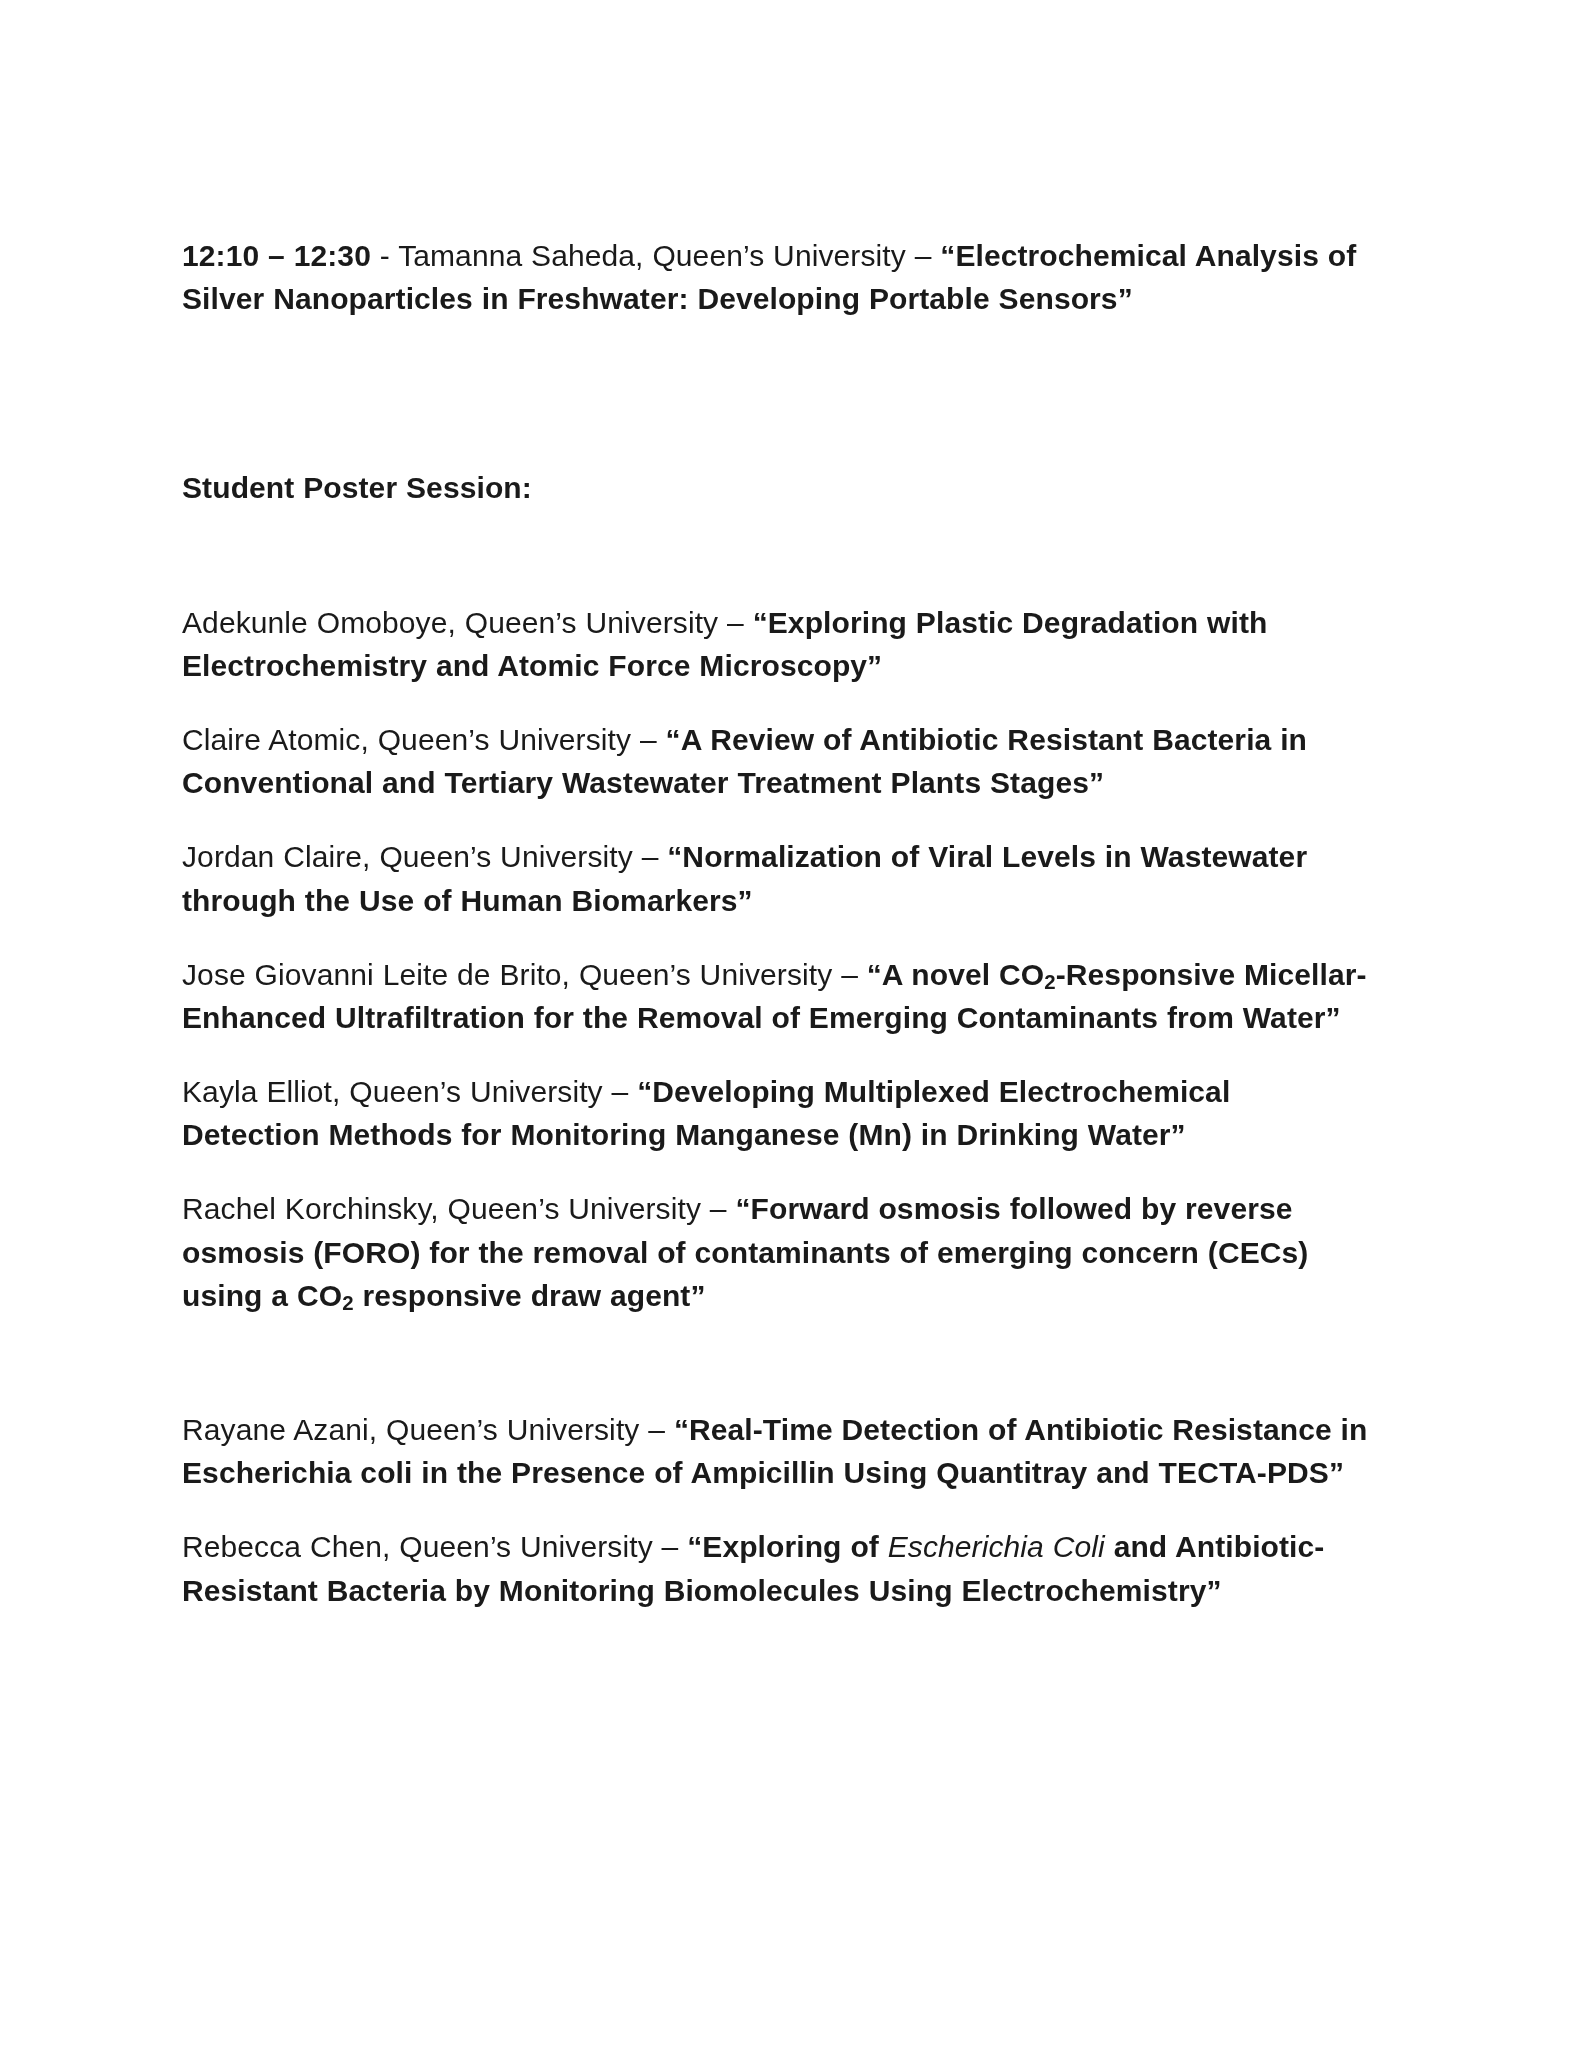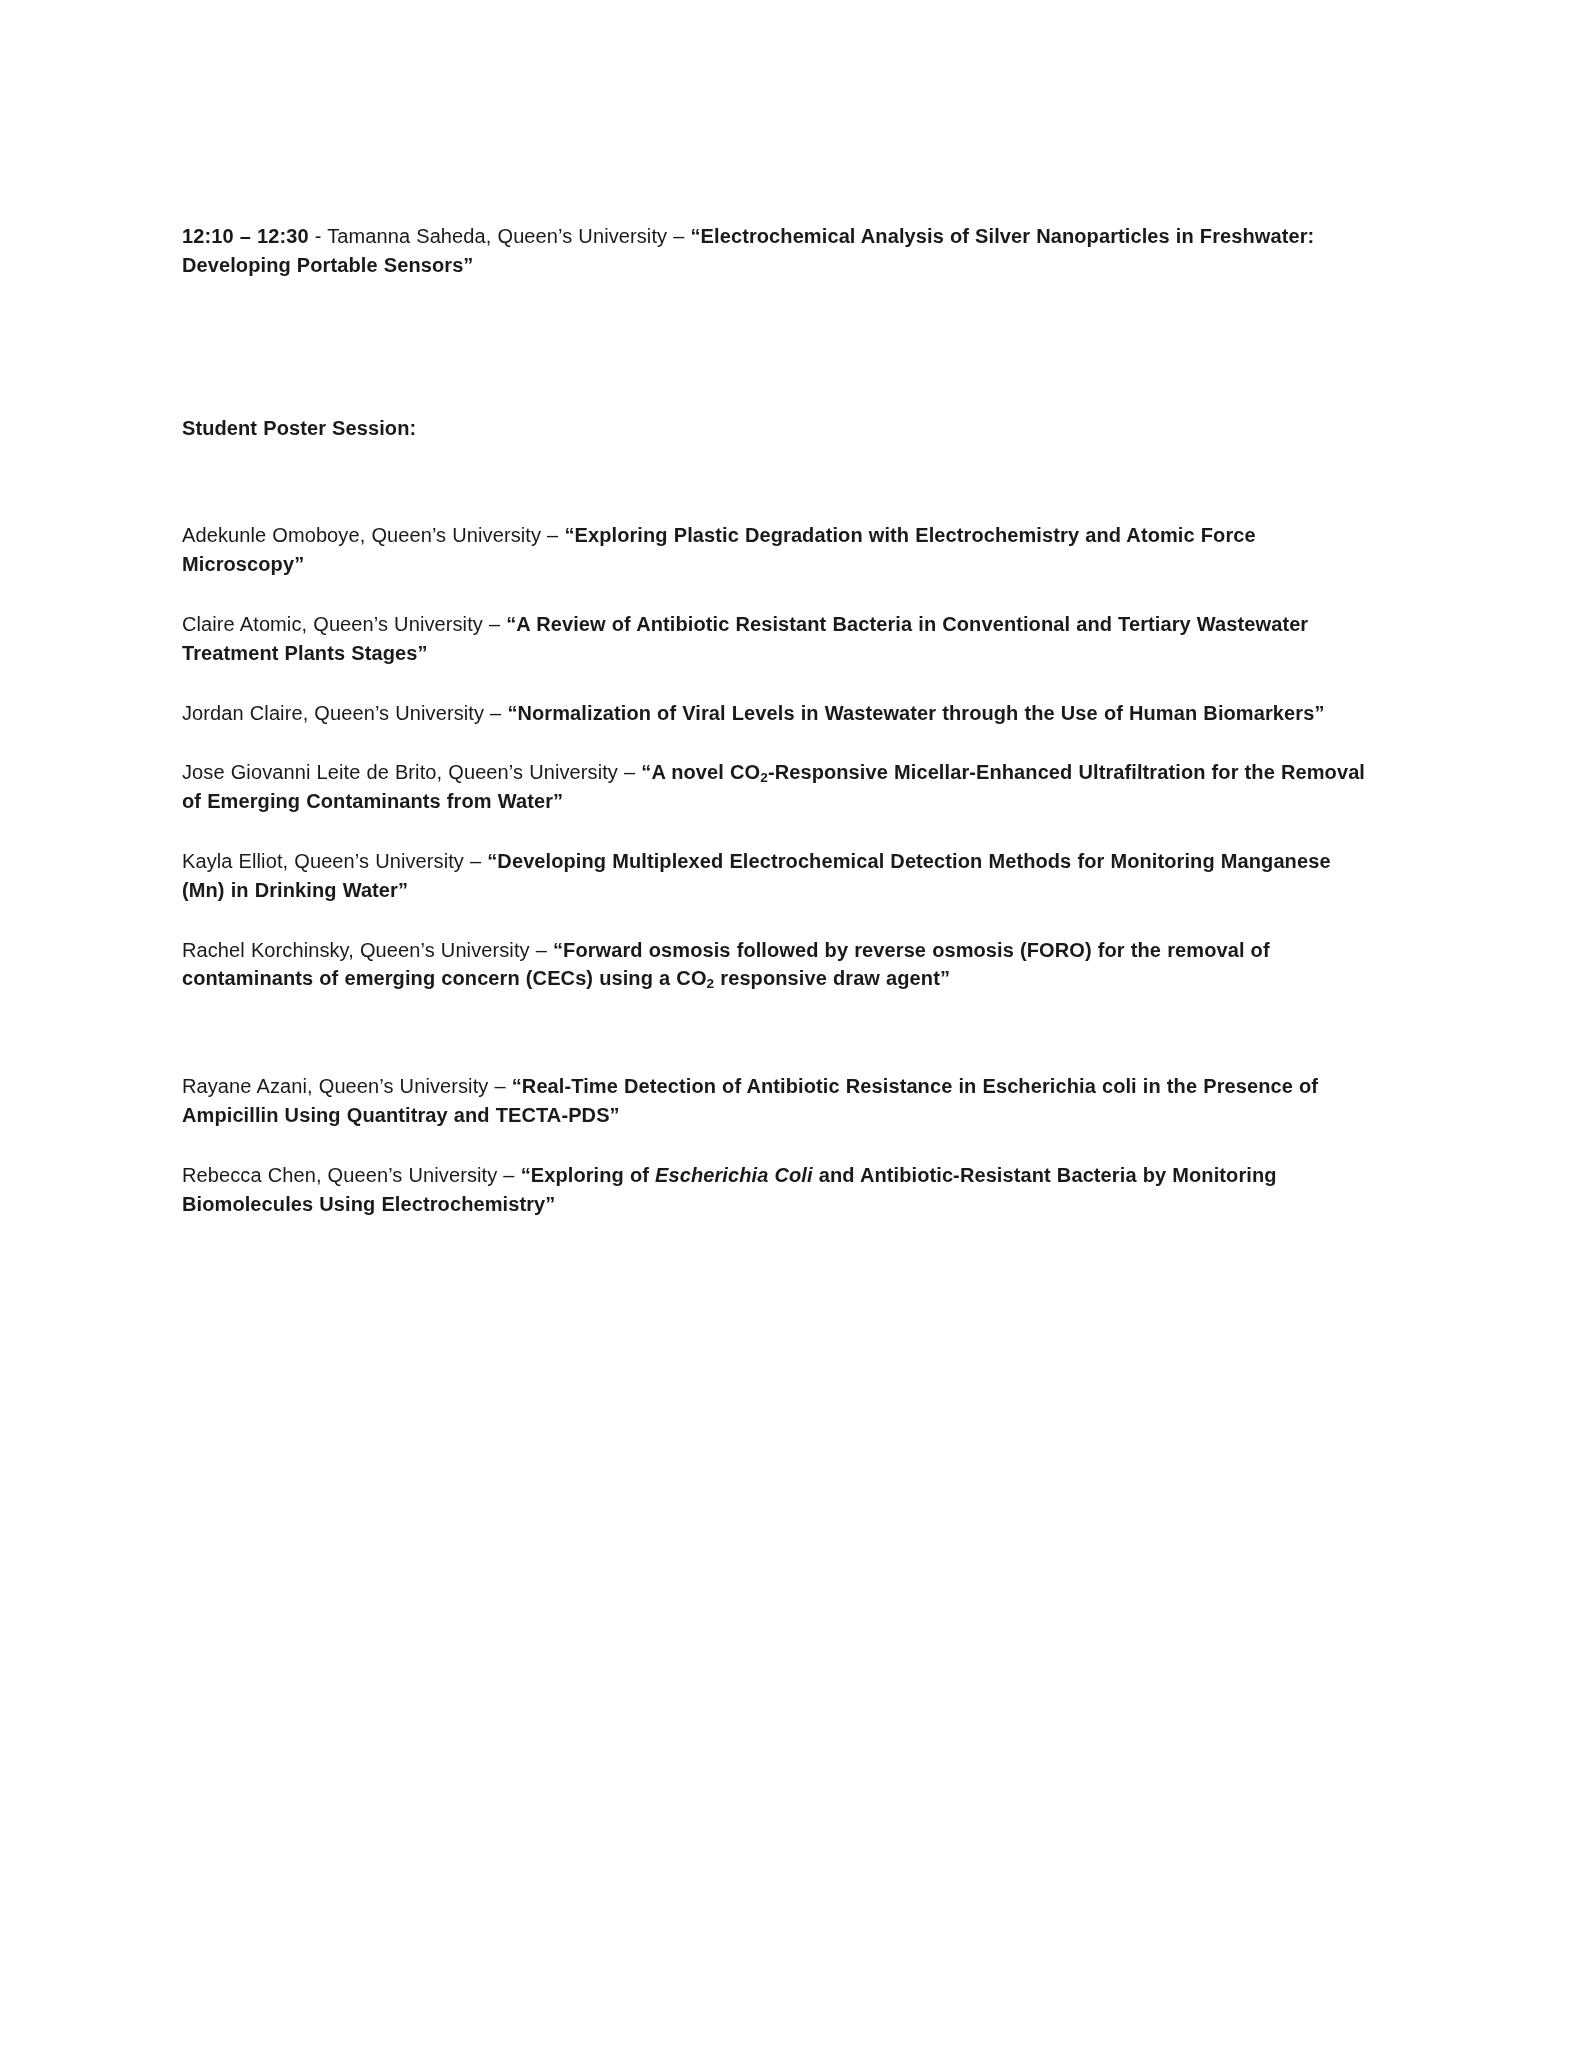--- a/index.html
+++ b/index.html
@@ -16,30 +16,30 @@
   }
   .page {
     position: relative;
     width: 1583px;
     height: 2048px;
     background: #ffffff;
     box-sizing: border-box;
     padding: 222px 210px 0 182px;
   }
   .block {
-    font-size: 20px;
+    font-size: 30px;
     line-height: 1.44;
     letter-spacing: 0.1px;
-    margin: 0 0 31px 0;
+    margin: 12px 0 31px 0;
     text-align: left;
     word-spacing: 0.4px;
   }
   .block b, .bold { font-weight: 700; }
   .plain { font-weight: 400; }
-  .ital { font-style: italic; font-weight: 700; }
+  .ital { font-style: italic; font-weight: 400; }
   .section-head {
     font-weight: 700;
     text-underline-offset: 4px;
     text-decoration-thickness: 2.2px;
   }
   .gap-xl { height: 103px; }
   .gap-md { height: 48px; }
   sub {
     font-size: 0.68em;
     vertical-align: baseline;

